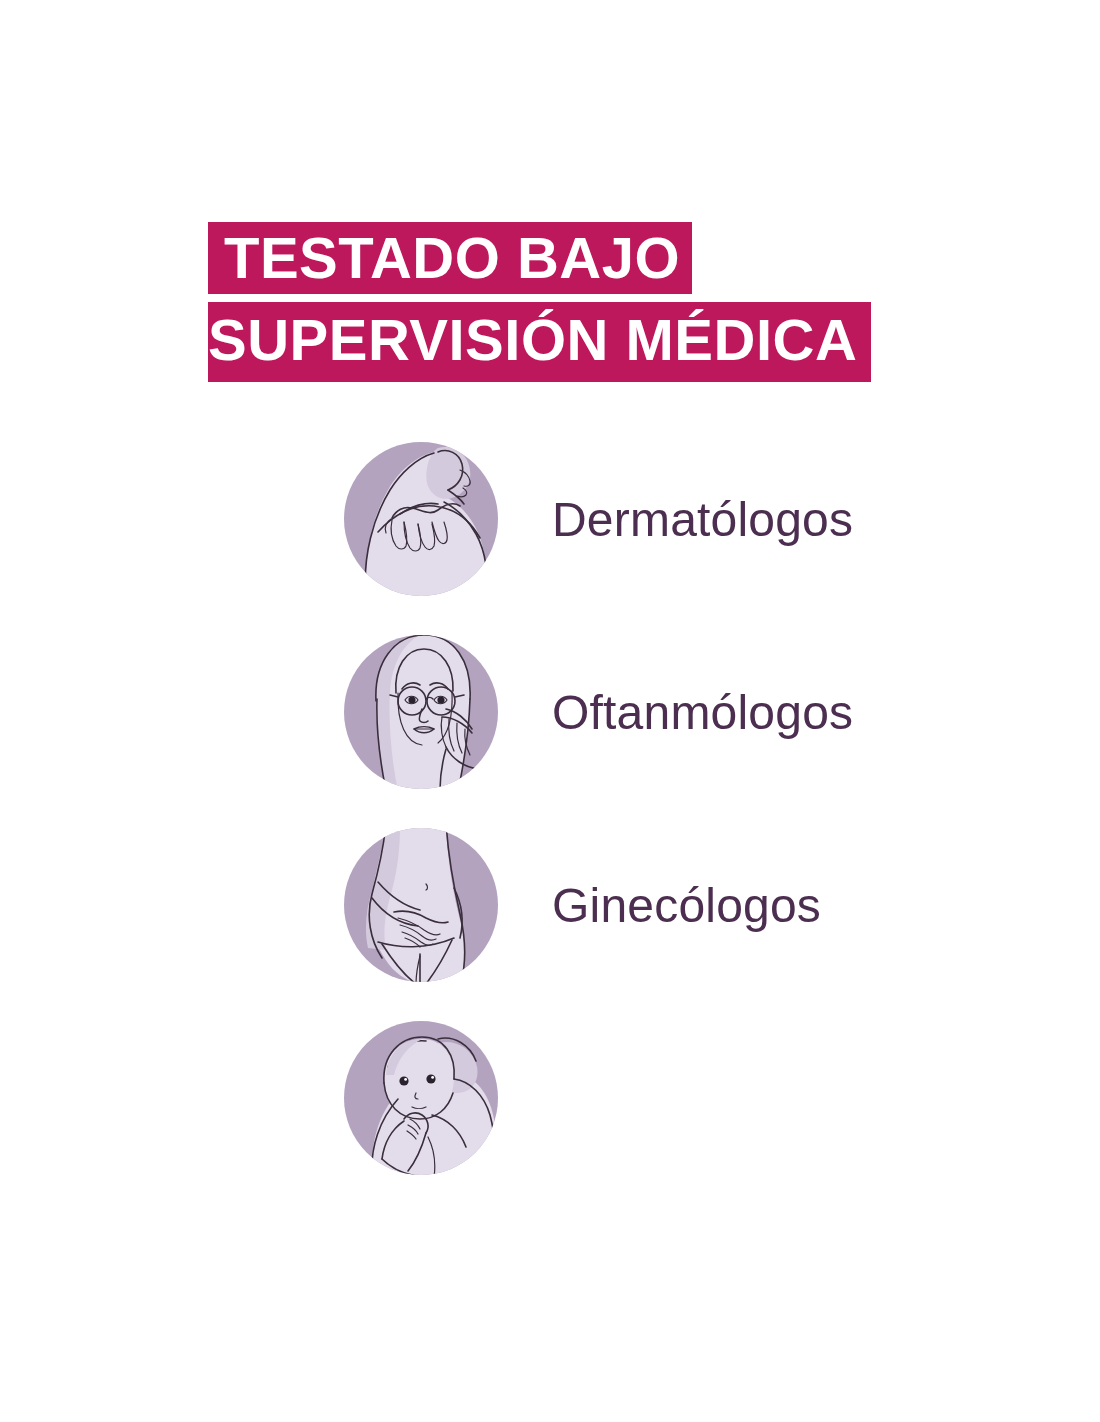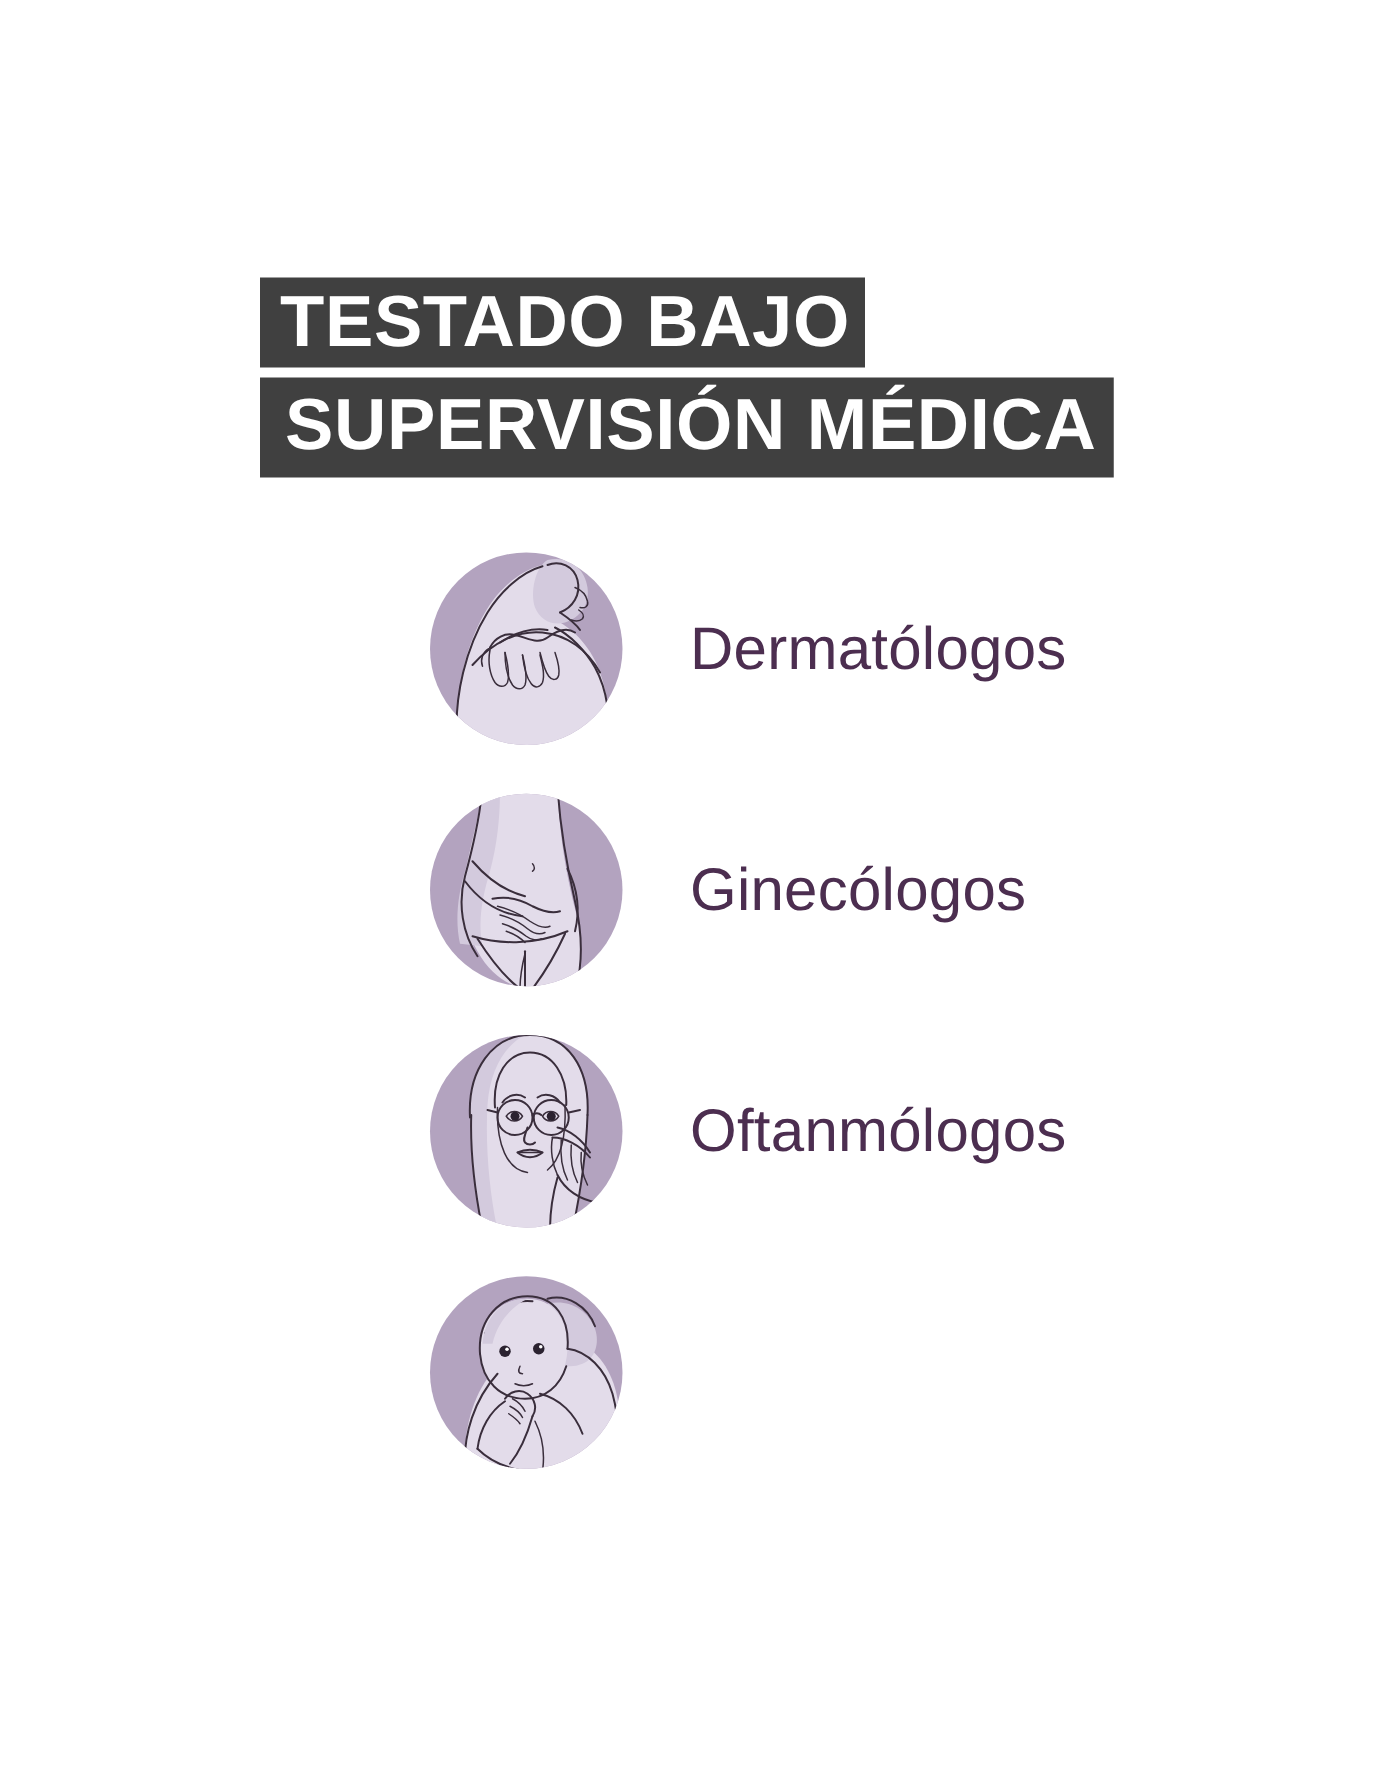--- a/index.html
+++ b/index.html
@@ -18,37 +18,37 @@
 
   
   .banner {
     position: absolute;
     left: 208px;
     top: 222px;
     width: 700px;
   }
   .band {
     display: inline-block;
-    background: #404040;
+    background: #be185d;
     color: #FFFFFF;
     font-family: "Liberation Sans", sans-serif;
     font-weight: 700;
     letter-spacing: 0.5px;
     white-space: nowrap;
     box-sizing: border-box;
   }
   .band-1 {
     font-size: 58px;
     line-height: 64px;
     padding: 4px 12px 4px 16px;
   }
   .band-2 {
     font-size: 58px;
     line-height: 64px;
-    padding: 6px 14px 10px 20px;
+    padding: 6px 14px 10px 0;
     margin-top: 8px;
   }
 
   
   .rows {
     position: absolute;
     left: 0;
     top: 440px;
     width: 940px;
   }
@@ -149,65 +149,20 @@
           <path class="ln-thin" d="M50 80 C48 90 50 100 54 106 C57 110 62 110 64 106 C66 100 64 90 62 82"></path>
           <path class="ln-thin" d="M62 82 C62 92 64 102 68 108 C71 112 76 112 78 108 C80 102 78 92 76 84"></path>
           <path class="ln-thin" d="M76 84 C77 93 79 102 83 107 C86 111 90 110 92 106 C94 100 92 92 90 84"></path>
           <path class="ln-thin" d="M90 82 C92 90 94 97 97 101 C100 105 104 104 105 100 C106 95 104 88 102 82"></path>
 
           <path class="ln-thin" d="M49 79 C44 82 42 88 44 93"></path>
         </g>
       </svg>
     </div>
     <div class="row-label">Dermatólogos</div>
-  </div>
-
-  <div class="row">
-    <div class="icon-wrap">
-      <svg viewBox="0 0 158 158">
-        <defs>
-          <clipPath id="c2">
-              <circle cx="79" cy="79" r="77"></circle>
-            </clipPath>
-        </defs>
-        <circle cx="79" cy="79" r="77" fill="#B3A3BF"></circle>
-        <g clip-path="url(#c2)">
-
-          <path class="skin" d="M44 0 C40 24 34 46 30 66 C26 88 30 110 40 128
-                                C52 150 70 158 82 158 L118 158
-                                C124 138 124 116 118 94 C112 70 106 40 104 0 Z"></path>
-
-          <path class="skin-d" d="M44 0 C42 22 36 44 30 64 C24 84 22 104 26 122
-                                  L44 124 C40 104 44 84 50 64 C56 42 58 20 58 0 Z"></path>
-
-          <path class="ln" d="M44 -4 C42 22 36 46 30 68 C24 90 28 114 40 132"></path>
-          <path class="ln" d="M104 -4 C106 30 112 62 118 88 C124 114 124 140 118 160"></path>
-
-          <path class="ln" d="M112 62 C120 78 122 96 118 112"></path>
-
-          <path class="ln" d="M36 56 C48 70 62 80 78 84"></path>
-          <path class="ln" d="M30 72 C42 88 58 98 76 100"></path>
-
-          <path class="ln" d="M52 86 C62 84 74 86 84 92 C92 96 100 98 106 96"></path>
-          <path class="ln-thin" d="M56 92 C64 94 74 98 82 104 C88 108 94 110 98 108"></path>
-          <path class="ln-thin" d="M58 99 C66 101 74 105 80 110 C85 114 90 115 94 113"></path>
-          <path class="ln-thin" d="M60 106 C67 108 74 112 79 116 C83 119 88 120 91 118"></path>
-          <path class="ln-thin" d="M63 112 C69 114 74 117 78 121"></path>
-
-          <path class="ln-thin" d="M84 58 C86 60 86 63 84 64"></path>
-
-          <path class="ln" d="M36 116 C56 122 84 124 112 112"></path>
-          <path class="ln" d="M40 118 C54 140 66 152 74 158"></path>
-          <path class="ln" d="M110 114 C100 136 90 150 84 158"></path>
-          <path class="ln" d="M78 128 L78 158"></path>
-          <path class="ln-thin" d="M74 158 C74 148 76 138 78 130"></path>
-        </g>
-      </svg>
-    </div>
-    <div class="row-label">Ginecólogos</div>
   </div>
 
   <div class="row">
     <div class="icon-wrap">
       <svg viewBox="0 0 158 158">
         <defs>
           <clipPath id="c3">
               <circle cx="79" cy="79" r="77"></circle>
             </clipPath>
         </defs>
@@ -262,20 +217,65 @@
         </g>
       </svg>
     </div>
     <div class="row-label">Oftanmólogos</div>
   </div>
 
   <div class="row">
     <div class="icon-wrap">
       <svg viewBox="0 0 158 158">
         <defs>
+          <clipPath id="c2">
+              <circle cx="79" cy="79" r="77"></circle>
+            </clipPath>
+        </defs>
+        <circle cx="79" cy="79" r="77" fill="#B3A3BF"></circle>
+        <g clip-path="url(#c2)">
+
+          <path class="skin" d="M44 0 C40 24 34 46 30 66 C26 88 30 110 40 128
+                                C52 150 70 158 82 158 L118 158
+                                C124 138 124 116 118 94 C112 70 106 40 104 0 Z"></path>
+
+          <path class="skin-d" d="M44 0 C42 22 36 44 30 64 C24 84 22 104 26 122
+                                  L44 124 C40 104 44 84 50 64 C56 42 58 20 58 0 Z"></path>
+
+          <path class="ln" d="M44 -4 C42 22 36 46 30 68 C24 90 28 114 40 132"></path>
+          <path class="ln" d="M104 -4 C106 30 112 62 118 88 C124 114 124 140 118 160"></path>
+
+          <path class="ln" d="M112 62 C120 78 122 96 118 112"></path>
+
+          <path class="ln" d="M36 56 C48 70 62 80 78 84"></path>
+          <path class="ln" d="M30 72 C42 88 58 98 76 100"></path>
+
+          <path class="ln" d="M52 86 C62 84 74 86 84 92 C92 96 100 98 106 96"></path>
+          <path class="ln-thin" d="M56 92 C64 94 74 98 82 104 C88 108 94 110 98 108"></path>
+          <path class="ln-thin" d="M58 99 C66 101 74 105 80 110 C85 114 90 115 94 113"></path>
+          <path class="ln-thin" d="M60 106 C67 108 74 112 79 116 C83 119 88 120 91 118"></path>
+          <path class="ln-thin" d="M63 112 C69 114 74 117 78 121"></path>
+
+          <path class="ln-thin" d="M84 58 C86 60 86 63 84 64"></path>
+
+          <path class="ln" d="M36 116 C56 122 84 124 112 112"></path>
+          <path class="ln" d="M40 118 C54 140 66 152 74 158"></path>
+          <path class="ln" d="M110 114 C100 136 90 150 84 158"></path>
+          <path class="ln" d="M78 128 L78 158"></path>
+          <path class="ln-thin" d="M74 158 C74 148 76 138 78 130"></path>
+        </g>
+      </svg>
+    </div>
+    <div class="row-label">Ginecólogos</div>
+  </div>
+
+  <div class="row">
+    <div class="icon-wrap">
+      <svg viewBox="0 0 158 158">
+        <defs>
           <clipPath id="c4">
               <circle cx="79" cy="79" r="77"></circle>
             </clipPath>
         </defs>
         <circle cx="79" cy="79" r="77" fill="#B3A3BF"></circle>
         <g clip-path="url(#c4)">
 
           <path class="skin" d="M30 158 C28 126 36 96 54 76 C72 56 98 48 118 54
                                 C136 60 148 78 152 100 C156 124 154 144 150 158 Z"></path>
 

